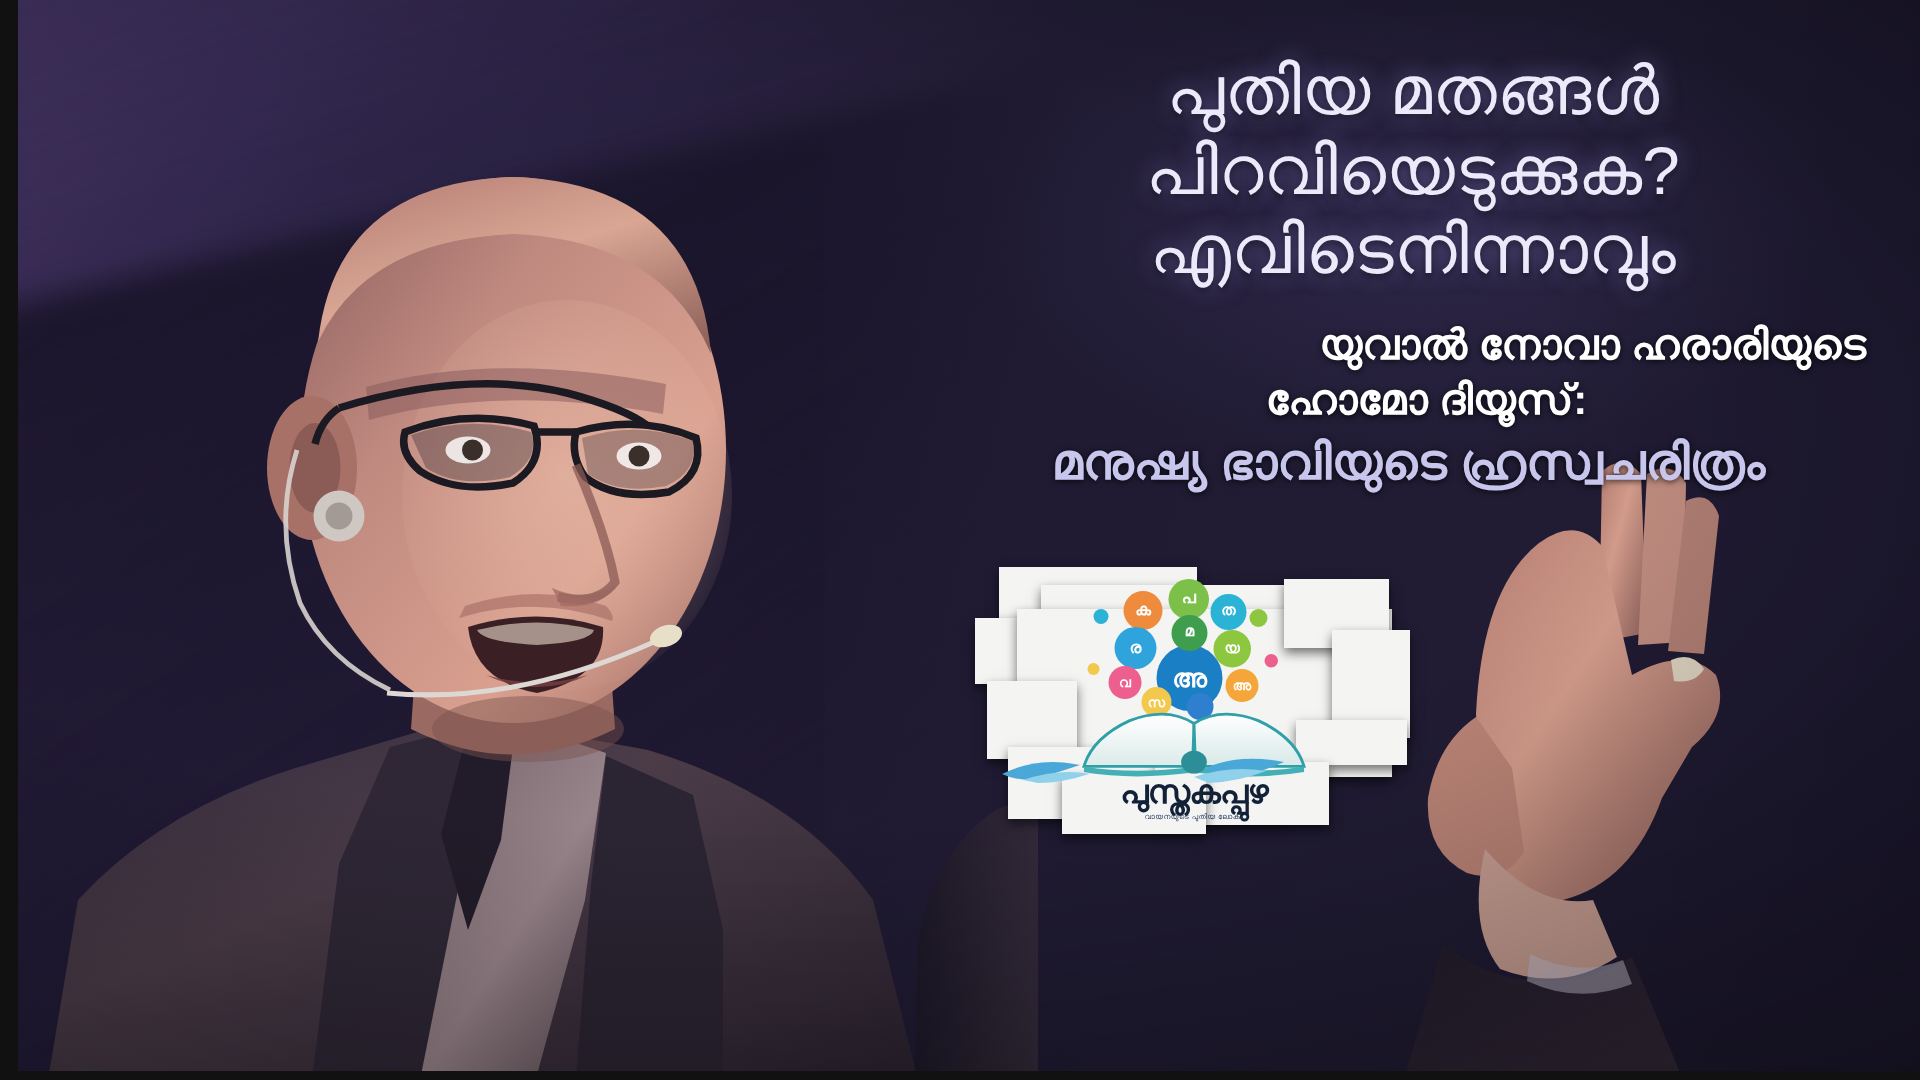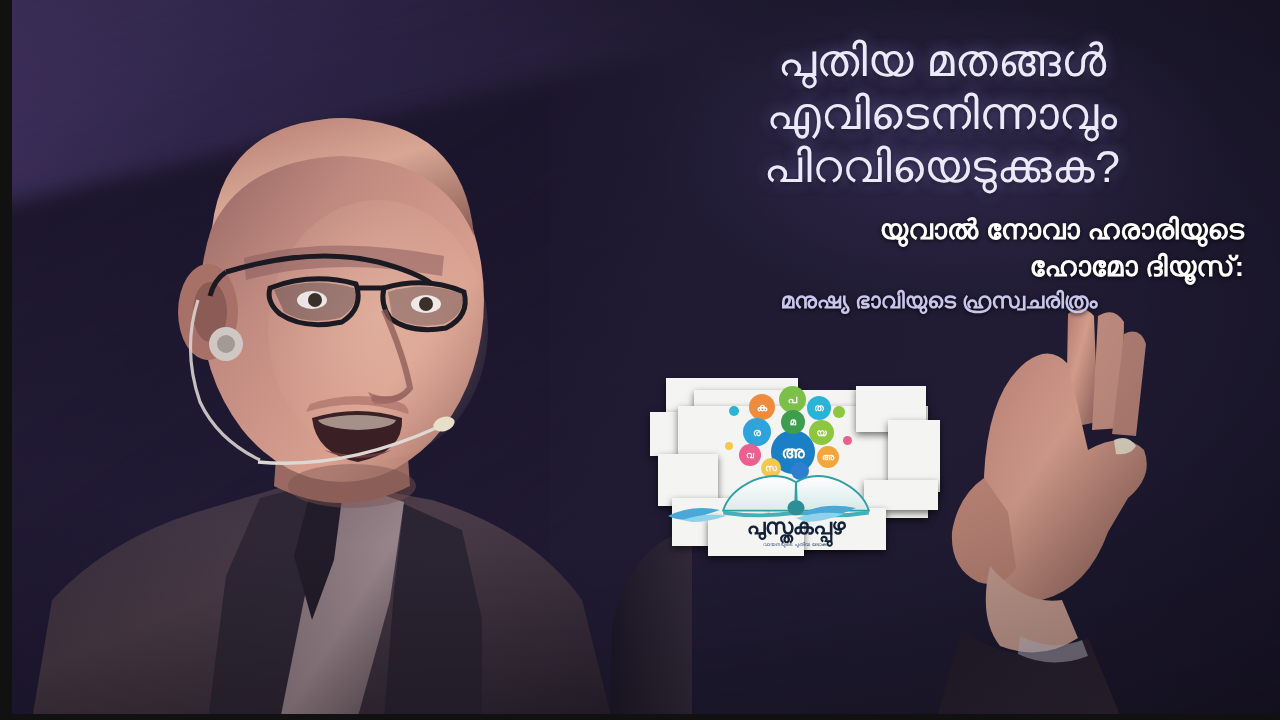--- a/index.html
+++ b/index.html
@@ -54,24 +54,24 @@
   }
 
   .subtitle{
     position:absolute;left:622px;top:212px;width:610px;text-align:center;
   }
   .subtitle .s-strong{
     display:block;color:#ffffff;font-size:28px;line-height:1.32;font-weight:700;
     text-shadow:0 1px 4px rgba(0,0,0,.8);white-space:nowrap;
   }
   .subtitle .s-light{
-    display:block;color:#c8c6ec;font-size:22px;line-height:1.34;font-weight:700;
+    display:block;color:#c8c6ec;font-size:33px;line-height:1.34;font-weight:700;
     text-shadow:0 1px 4px rgba(0,0,0,.8);white-space:nowrap;
   }
-  .subtitle .s-strong.l2{text-align:right;padding-left:24px;}
+  .subtitle .s-strong.l2{text-align:center;padding-left:24px;}
   .subtitle .s-strong.l1{text-align:right;padding-left:24px;}
 
   
   .logo-card{
     position:absolute;left:638px;top:368px;width:294px;height:192px;
   }
   .torn{
     position:absolute;background:#f4f4f2;
     box-shadow:0 3px 7px rgba(0,0,0,.55);
   }
@@ -231,22 +231,22 @@
     <path d="M98 266 Q132 306 170 300 L186 338 Q150 362 108 346 Q86 318 98 266 Z" fill="#caa094"></path>
     <path d="M70 330 Q130 374 196 338 L230 420 L44 420 Z" fill="url(#cuff)"></path>
     <path d="M128 336 Q160 352 190 340 L196 356 Q160 370 126 354 Z" fill="#c9c3d4" opacity=".55"></path>
   </svg>
 
   <div class="bg-vignette"></div>
   <div class="glow-soft"></div>
 
   <div class="headline">
     <span class="hl">പുതിയ മതങ്ങൾ</span>
+    <span class="hl">പിറവിയെടുക്കുക?</span>
     <span class="hl">എവിടെനിന്നാവും</span>
-    <span class="hl">പിറവിയെടുക്കുക?</span>
   </div>
 
   <div class="subtitle">
     <span class="s-strong l1">യുവാൽ നോവാ ഹരാരിയുടെ</span>
     <span class="s-strong l2">ഹോമോ ദിയൂസ്:</span>
     <span class="s-light">മനുഷ്യ ഭാവിയുടെ ഹ്രസ്വചരിത്രം</span>
   </div>
 
   <div class="logo-card">
 

